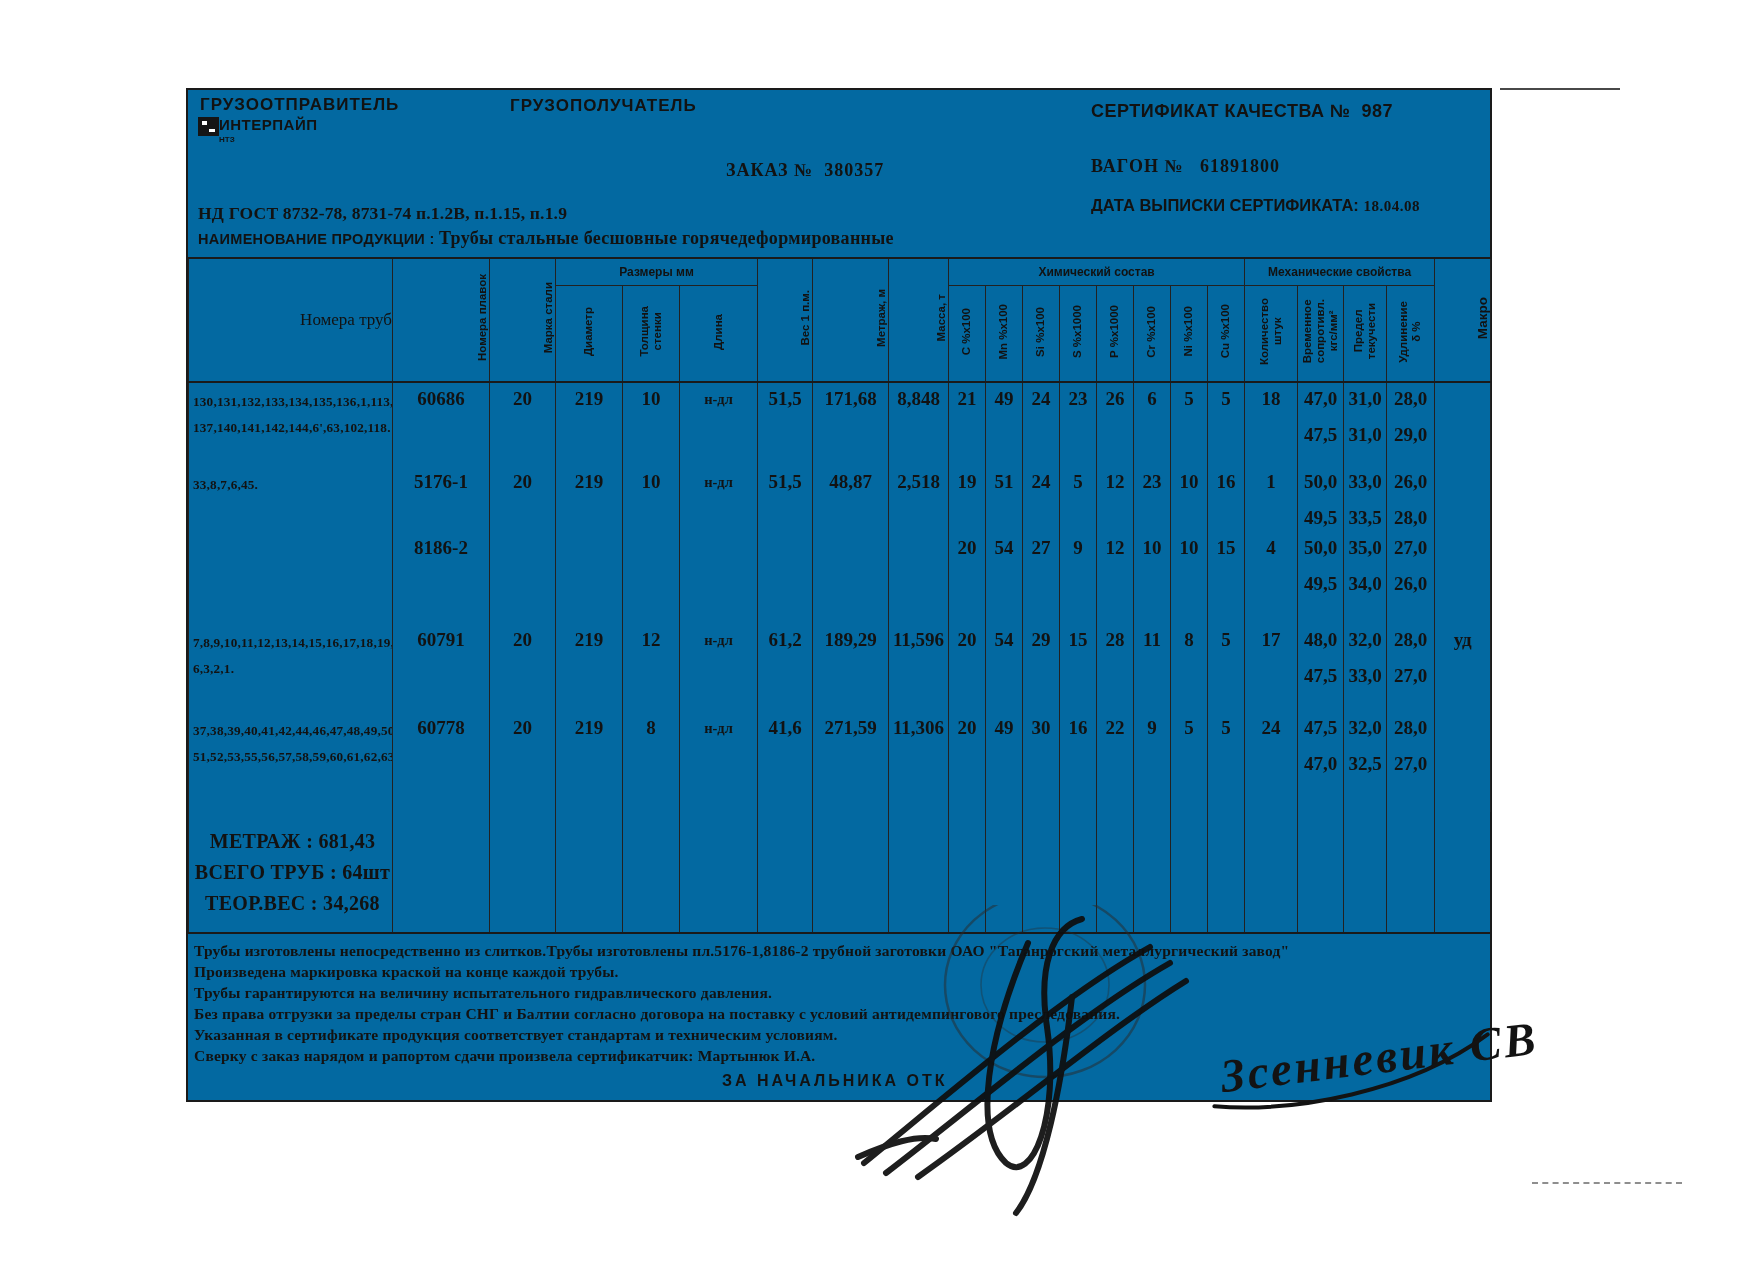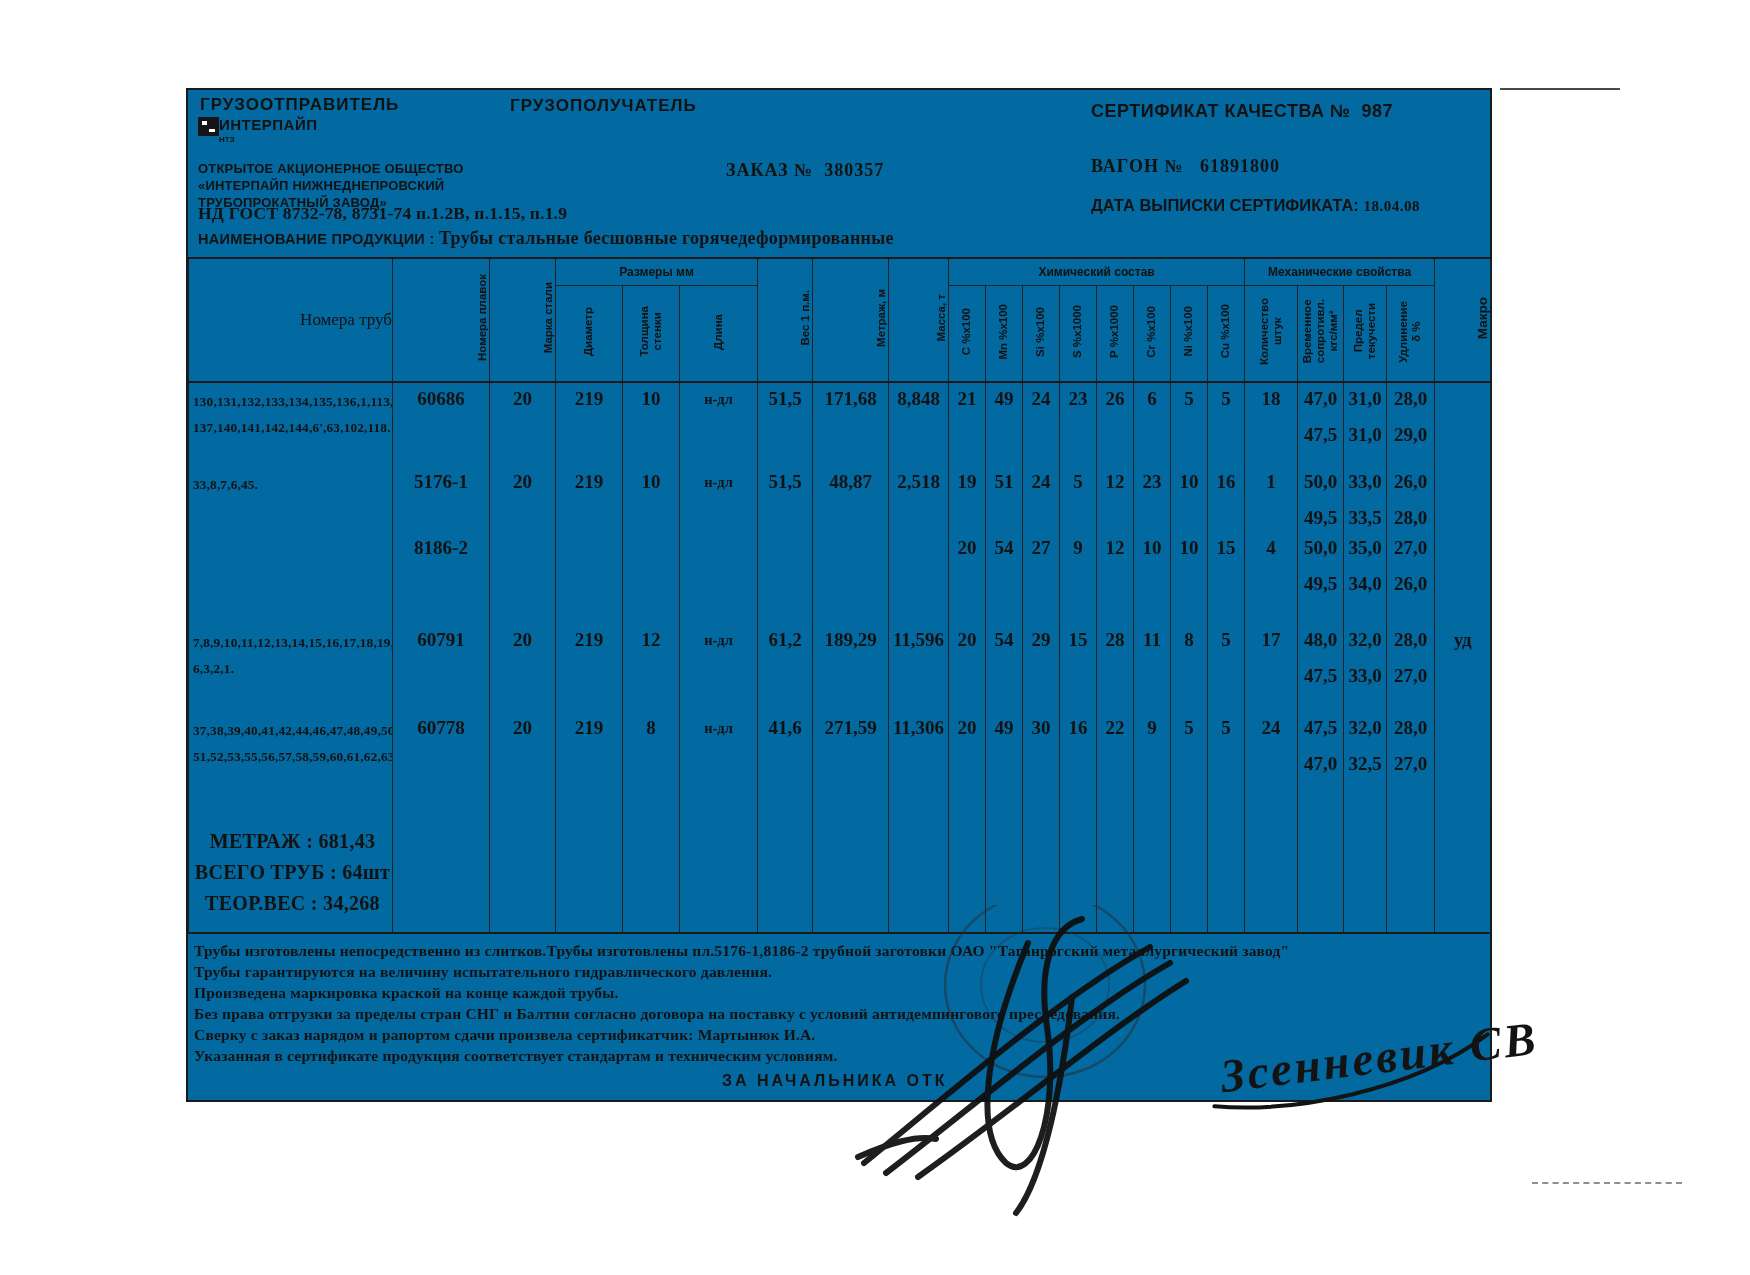--- a/index.html
+++ b/index.html
@@ -73,25 +73,20 @@
     <div class="cert">
       <span>СЕРТИФИКАТ КАЧЕСТВА №</span>&nbsp;&nbsp;<span>987</span>
     </div>
     <div class="logo">
       <span class="logo-icon"></span>
       <span>
         <div class="logo-txt">ИНТЕРПАЙП</div>
         <div class="logo-sub">НТЗ</div>
       </span>
     </div>
-    <div class="company">
-      <div>ОТКРЫТОЕ АКЦИОНЕРНОЕ ОБЩЕСТВО</div>
-      <div>«ИНТЕРПАЙП НИЖНЕДНЕПРОВСКИЙ</div>
-      <div>ТРУБОПРОКАТНЫЙ ЗАВОД»</div>
-    </div>
     <div class="nd-line">НД   ГОСТ 8732-78, 8731-74 п.1.2В, п.1.15, п.1.9</div>
     <div class="order">
       <span>ЗАКАЗ №</span>&nbsp;&nbsp;<span>380357</span>
     </div>
     <div class="wagon">
       <span>ВАГОН №</span>&nbsp;&nbsp;&nbsp;<span>61891800</span>
     </div>
     <div class="issue">
       <span>ДАТА ВЫПИСКИ СЕРТИФИКАТА:</span>&nbsp;<span class="val">18.04.08</span>
     </div>
@@ -365,25 +360,25 @@
         <td></td>
           <td></td>
         <td></td>
           <td></td>
       </tr>
     </tbody>
   </table>
 
   <div class="notes">
     <div class="nline">Трубы изготовлены непосредственно из слитков.Трубы изготовлены  пл.5176-1,8186-2 трубной заготовки ОАО "Таганрогский металлургический завод"</div>
+    <div class="nline">Произведена  маркировка краской на конце каждой трубы.</div>
     <div class="nline">Трубы гарантируются на величину испытательного гидравлического давления.</div>
-    <div class="nline">Произведена  маркировка краской на конце каждой трубы.</div>
     <div class="nline">Без права отгрузки за пределы стран СНГ и Балтии согласно договора на поставку с условий антидемпингового преследования.</div>
+    <div class="nline">Указанная в сертификате продукция соответствует стандартам и техническим условиям.</div>
     <div class="nline">Сверку с заказ нарядом и рапортом сдачи произвела сертификатчик: Мартынюк И.А.</div>
-    <div class="nline">Указанная в сертификате продукция соответствует стандартам и техническим условиям.</div>
     <div class="sig-line">ЗА  НАЧАЛЬНИКА  ОТК</div>
   </div>
 </div>
 
 <div class="sig-overlay">
   <svg width="760" height="330" viewBox="0 0 760 330">
 
     <g stroke="#2a2a2a" fill="none" opacity="0.5">
       <ellipse cx="225" cy="80" rx="100" ry="92" stroke-width="2.5"></ellipse>
       <ellipse cx="225" cy="80" rx="64" ry="57" stroke-width="1.6" opacity="0.7"></ellipse>

